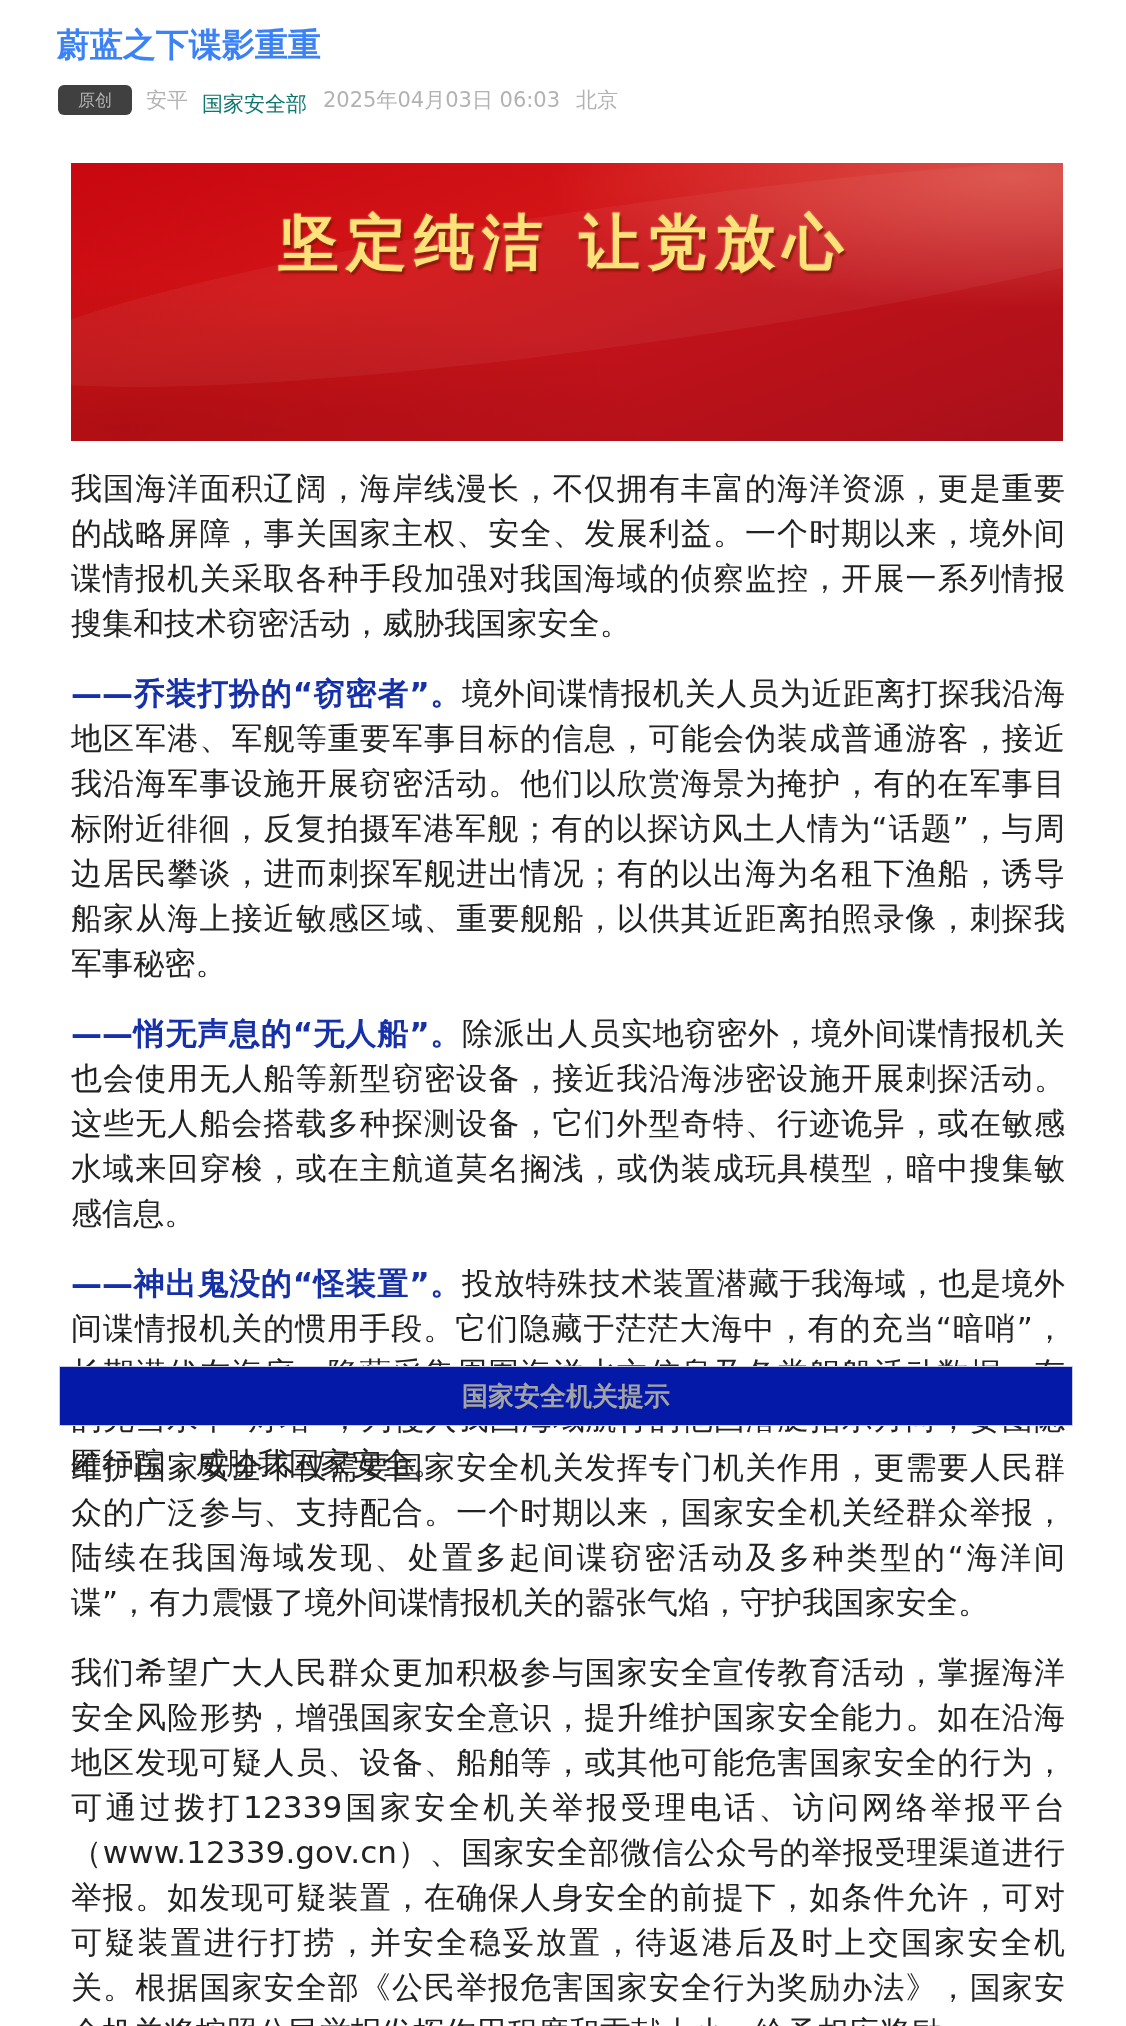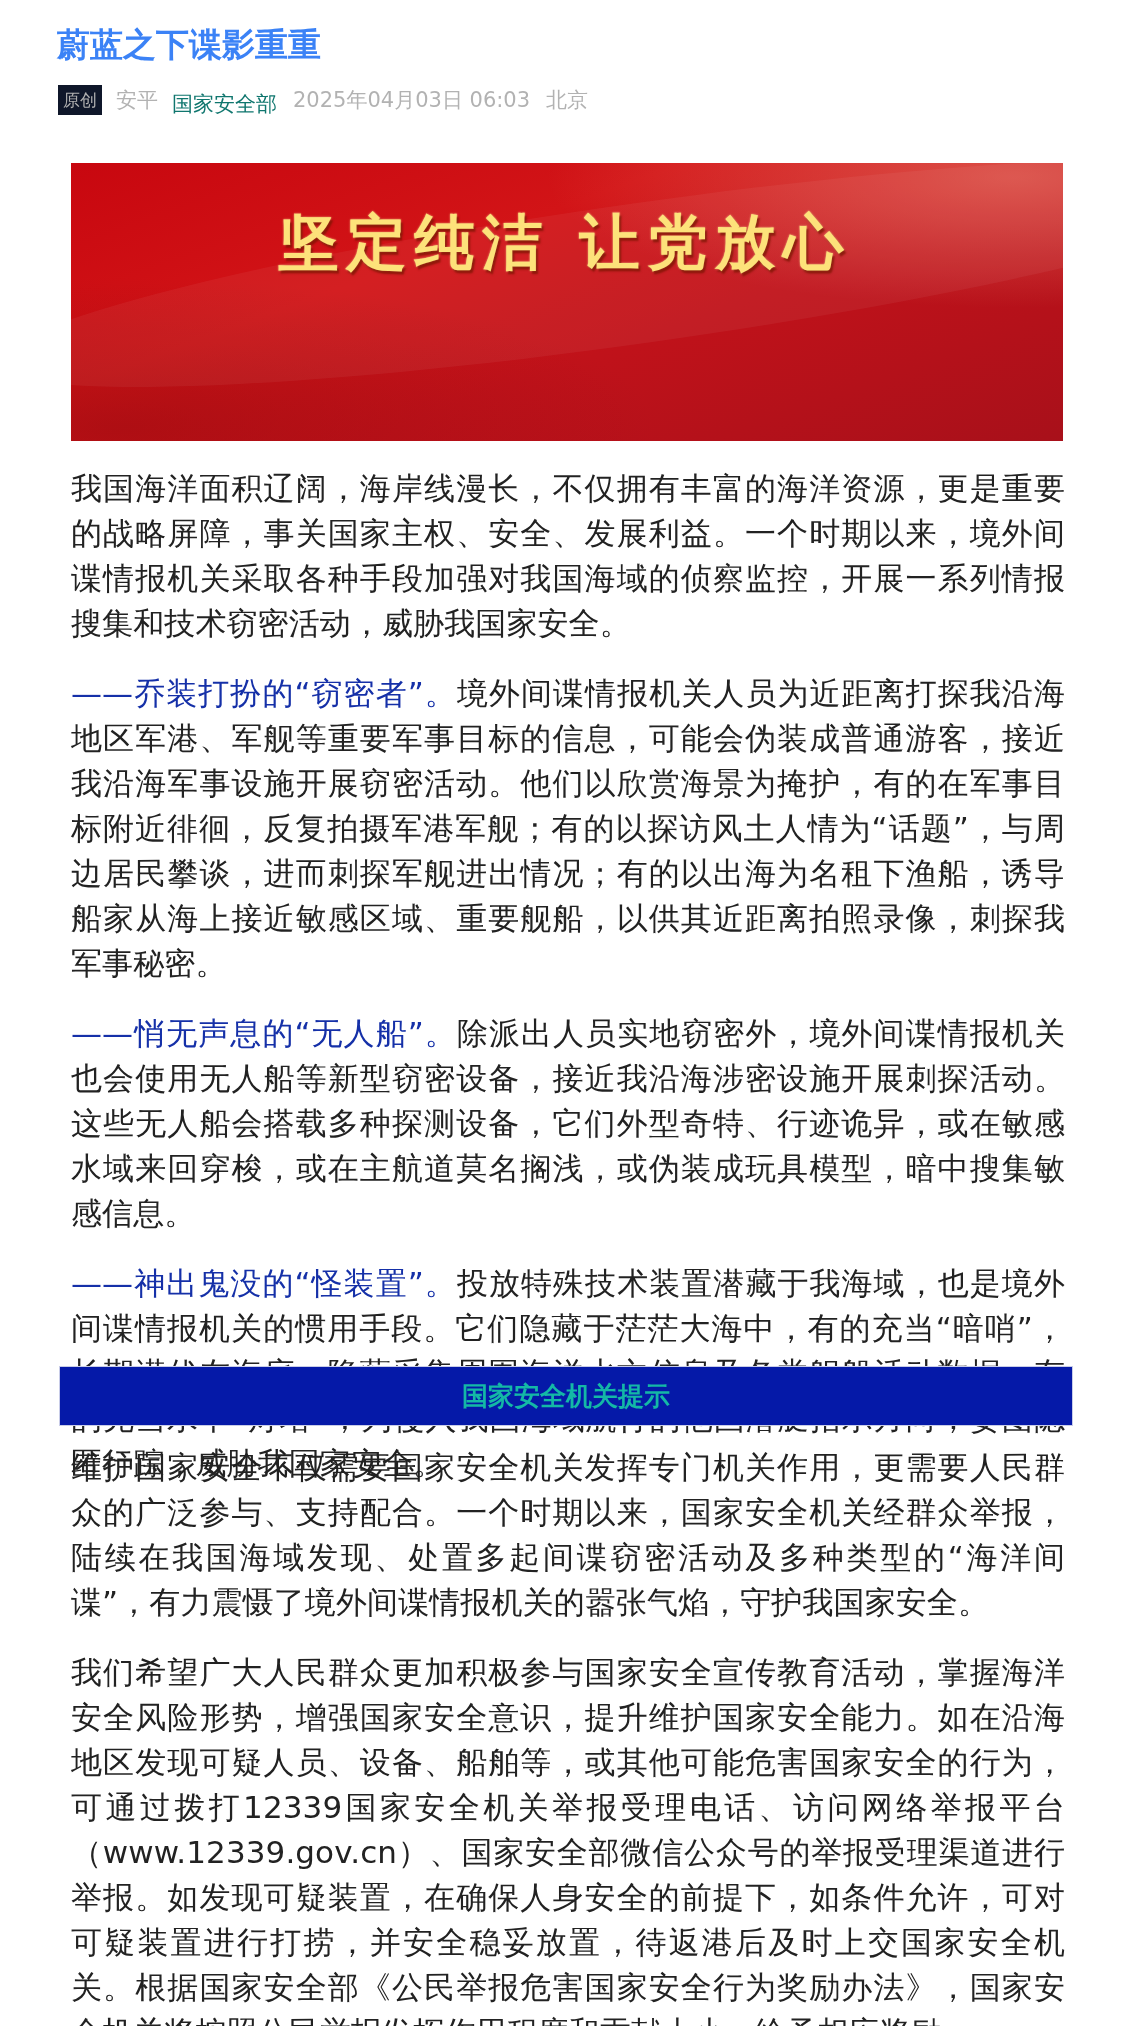--- a/index.html
+++ b/index.html
@@ -29,25 +29,25 @@
       left: 58px;
       top: 84px;
       height: 32px;
       display: flex;
       align-items: center;
       font-size: 21px;
       color: #b2b2b2;
       white-space: nowrap;
     }
     .meta .badge {
-      background: #0f172a;
+      background: #404040;
       color: #b2b2b2;
       font-size: 17px;
-      padding: 2px 5px;
-      border-radius: 0;
+      padding: 2px 20px;
+      border-radius: 6px;
       margin-right: 14px;
       line-height: 26px;
     }
     .meta .author { margin-right: 14px; text-align: center; }
     .meta .account { color: #0f766e; margin-right: 16px; cursor: pointer; margin-top: 8px; }
     .meta .date { margin-right: 16px; }
     .banner {
       position: absolute;
       left: 71px;
       top: 163px;
@@ -92,41 +92,41 @@
     }
     .para {
       font-size: 31px;
       line-height: 45px;
       color: #222222;
       text-align: justify;
       letter-spacing: 0.1px;
     }
     .para .lead {
       color: #1530a8;
-      font-weight: normal;
+      font-weight: bold;
       margin-top: 24px;
     }
     .p1 { margin-bottom: 25px; }
     .p2 { margin-bottom: 25px; }
     .p3 { margin-bottom: 25px; }
     .p4 { margin-bottom: 0; }
     .notice-bar {
       position: absolute;
       left: 59px;
       top: 1366px;
       width: 1014px;
       height: 60px;
       background: #0519a8;
       border: 1px solid #c8cce8;
       display: flex;
       align-items: center;
       justify-content: center;
     }
     .notice-bar span {
-      color: #14b8a6;
+      color: #a3a3a3;
       font-size: 26px;
       font-weight: bold;
       letter-spacing: 0px;
     }
     .content2 {
       position: absolute;
       left: 71px;
       top: 1445px;
       width: 994px;
     }

